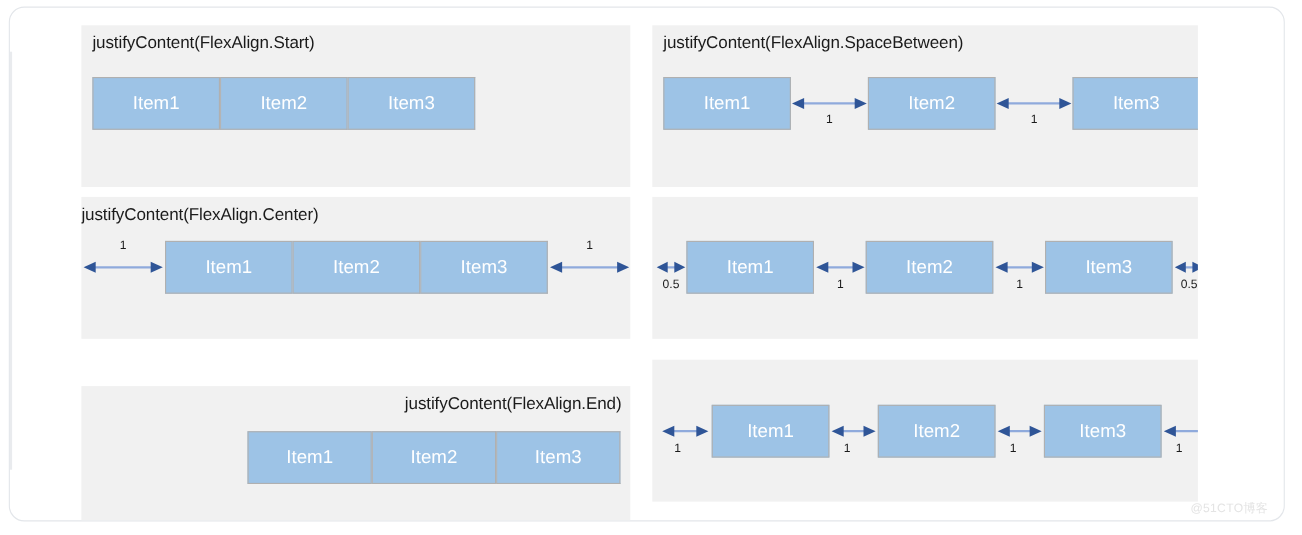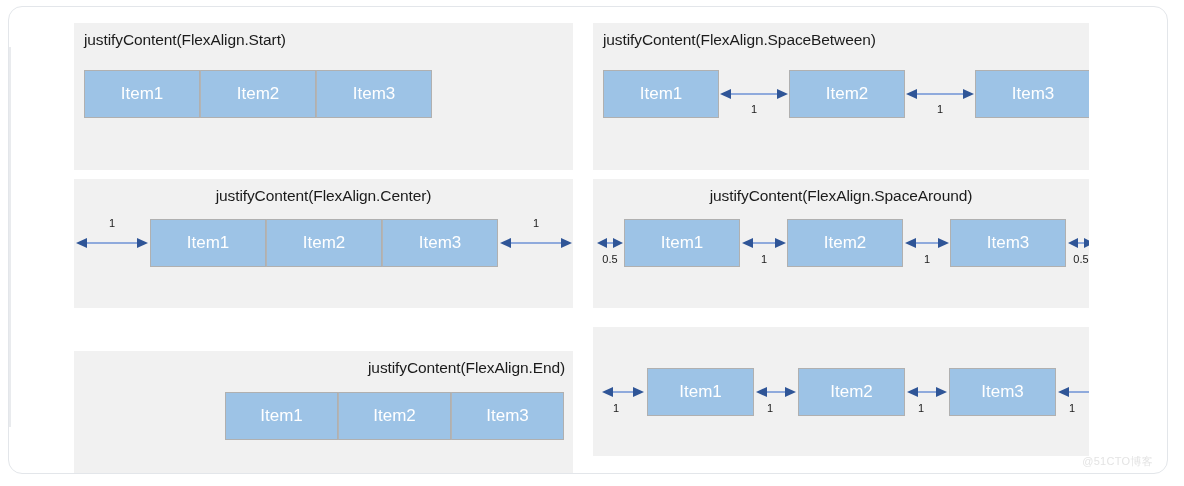--- a/index.html
+++ b/index.html
@@ -48,21 +48,21 @@
   }
   .panel-title {
     position: absolute;
     top: 8px;
     font-size: 15.5px;
     color: #1b1b1b;
     white-space: nowrap;
     letter-spacing: -0.1px;
   }
   .title-left   { left: 10px; }
-  .title-center { left: 0; right: 0; text-align: center; }
+  .title-center { left: 0; right: 0; text-align: left; }
   .title-right  { right: 8px; }
 
   
   .track {
     position: absolute;
     display: flex;
     align-items: stretch;
     height: 48px;
   }
   .item {
@@ -183,21 +183,20 @@
       <svg width="72" height="12" viewBox="0 0 72 12">
         <line x1="8" y1="6" x2="64" y2="6" stroke="#8faadc" stroke-width="2"></line>
         <polygon points="0,6 11,1 11,11" fill="#2f5597"></polygon>
         <polygon points="72,6 61,1 61,11" fill="#2f5597"></polygon>
       </svg>
     </div>
     <div class="gap-label" style="left:426px; top:38px; width:72px;">1</div>
   </div>
 
   <div class="panel" style="left:584px; top:172px; width:496px; height:129px;">
-    <div class="panel-title title-center">justifyContent(FlexAlign.SpaceAround)</div>
 
     <div class="block" style="left:31px; top:40px; width:116px;">Item1</div>
     <div class="block" style="left:194px; top:40px; width:116px;">Item2</div>
     <div class="block" style="left:357px; top:40px; width:116px;">Item3</div>
 
     <div class="arrow" style="left:4px; top:58px; width:26px;">
       <svg width="26" height="12" viewBox="0 0 26 12">
         <line x1="6" y1="6" x2="20" y2="6" stroke="#8faadc" stroke-width="2"></line>
         <polygon points="0,6 10,1 10,11" fill="#2f5597"></polygon>
         <polygon points="26,6 16,1 16,11" fill="#2f5597"></polygon>

